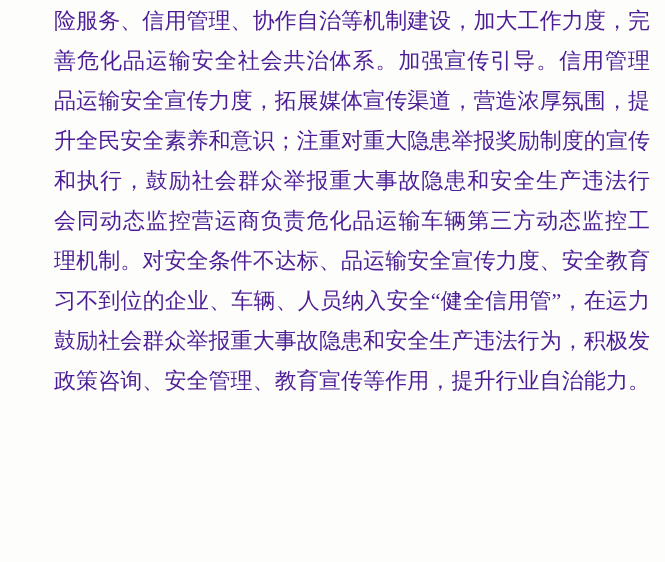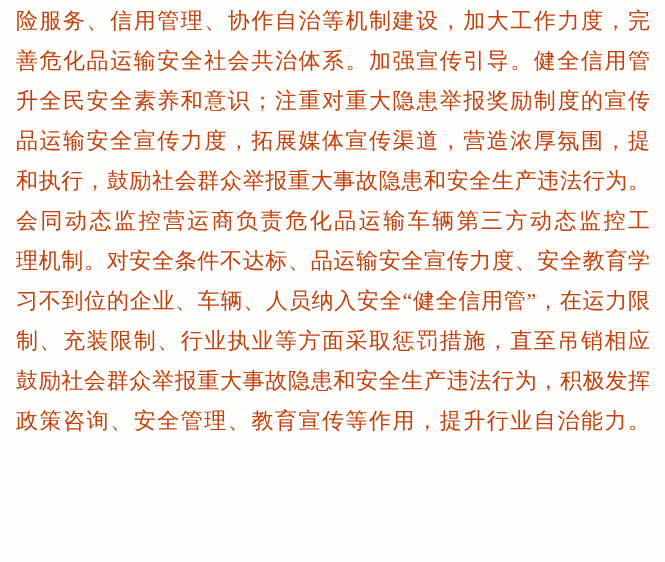--- a/index.html
+++ b/index.html
@@ -17,42 +17,42 @@
     overflow: hidden;
   }
   .textblock {
     width: 100%;
   }
   .line {
     font-family: "Liberation Serif", "DejaVu Serif", serif;
     font-size: 22px;
     line-height: 40px;
     height: 40px;
-    color: #c2410c;
+    color: #4c1d95;
     text-align: justify;
     text-align-last: justify;
     overflow: hidden;
+    margin-left: 38px;
   }
   .line .seg {
     font-weight: normal;
   }
   .line .seg.b {
     font-weight: normal;
   }
 </style>
 </head>
 <body>
 
 <div class="page">
   <div class="textblock" id="textblock" style="color: rgb(31, 31, 31);">
       <div class="line"><span class="seg">险服务、信用管理、协作自治等机制建设，加大工作力度，完</span></div>
-      <div class="line"><span class="seg">善危化品运输安全社会共治体系。</span><span class="seg b">加强宣传引导</span><span class="seg">。健全信用管</span></div>
+      <div class="line"><span class="seg">善危化品运输安全社会共治体系。</span><span class="seg b">加强宣传引导</span><span class="seg">。信用管理</span></div>
+      <div class="line"><span class="seg">品运输安全宣传力度，拓展媒体宣传渠道，营造浓厚氛围，提</span></div>
       <div class="line"><span class="seg">升全民安全素养和意识；注重对重大隐患举报奖励制度的宣传</span></div>
-      <div class="line"><span class="seg">品运输安全宣传力度，拓展媒体宣传渠道，营造浓厚氛围，提</span></div>
       <div class="line"><span class="seg">和执行，鼓励社会群众举报重大事故隐患和安全生产违法行为。</span></div>
       <div class="line"><span class="seg">会同动态监控营运商负责危化品运输车辆第三方动态监控工</span></div>
       <div class="line"><span class="seg b">理机制</span><span class="seg">。对安全条件不达标、品运输安全宣传力度、安全教育学</span></div>
       <div class="line"><span class="seg">习不到位的企业、车辆、人员纳入安全“健全信用管”，在运力限</span></div>
-      <div class="line"><span class="seg">制、充装限制、行业执业等方面采取惩罚措施，直至吊销相应</span></div>
       <div class="line"><span class="seg">鼓励社会群众举报重大事故隐患和安全生产违法行为，积极发挥</span></div>
       <div class="line"><span class="seg">政策咨询、安全管理、教育宣传等作用，提升行业自治能力。</span></div>
     </div>
 </div>
 
 </body></html>

